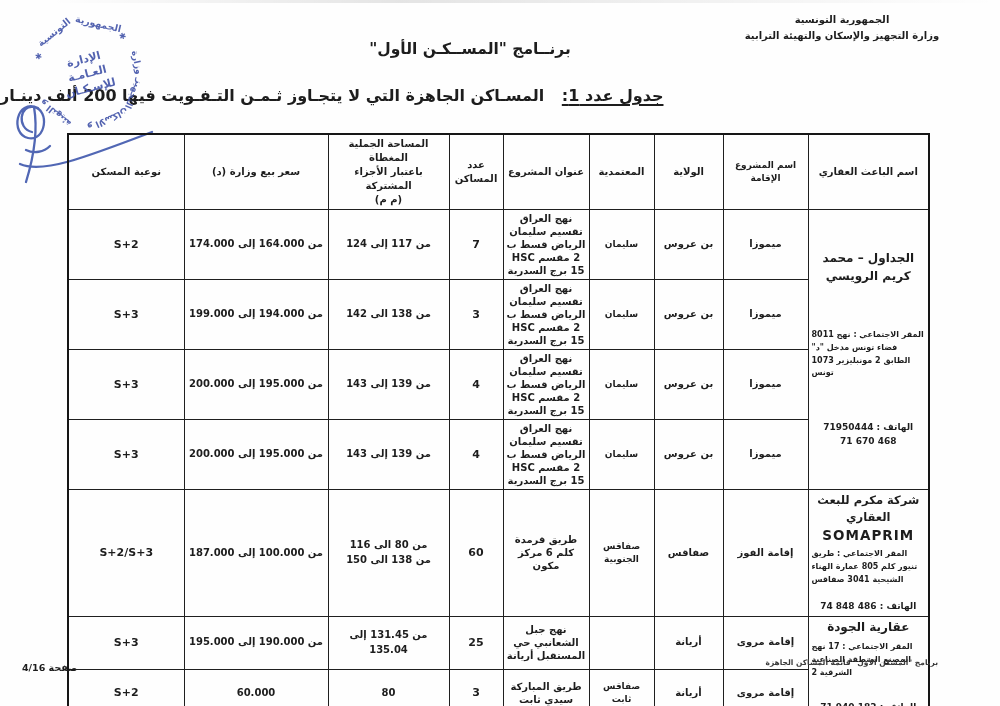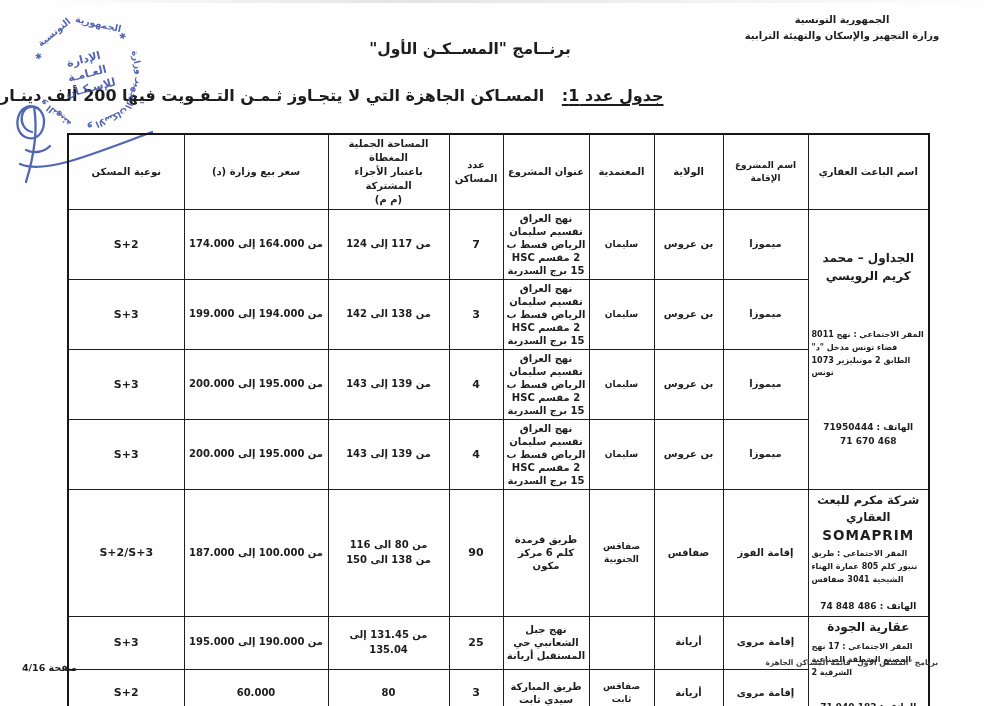--- a/index.html
+++ b/index.html
@@ -182,21 +182,21 @@
         <div class="dev-hq mt-s1">المقر الاجتماعي : طريق تنيور كلم 805 عمارة الهناء الشيحية 3041 صفاقس</div>
         <div class="dev-phone mt-s2">
           <span>الهاتف :</span>
           <span class="ltr">74 848 486</span>
         </div>
       </td>
       <td>إقامة الفوز</td>
       <td>صفاقس</td>
       <td class="c-del">صفاقس الجنوبية</td>
       <td class="c-addr">طريق قرمدة كلم 6 مركز مكون</td>
-      <td class="c-count">90</td>
+      <td class="c-count">60</td>
       <td class="c-area">من 80 الى 116
 من 138 الى 150</td>
       <td>من 100.000 إلى 187.000</td>
       <td class="c-type">S+2/S+3</td>
     </tr>
 
     <tr style="height:52px">
       <td class="dev" rowspan="2">
         <div class="dev-name">عقارية الجودة</div>
         <div class="dev-hq mt-t1">المقر الاجتماعي : 17 نهج المصنع المنطقة الصناعية الشرقية 2</div>

